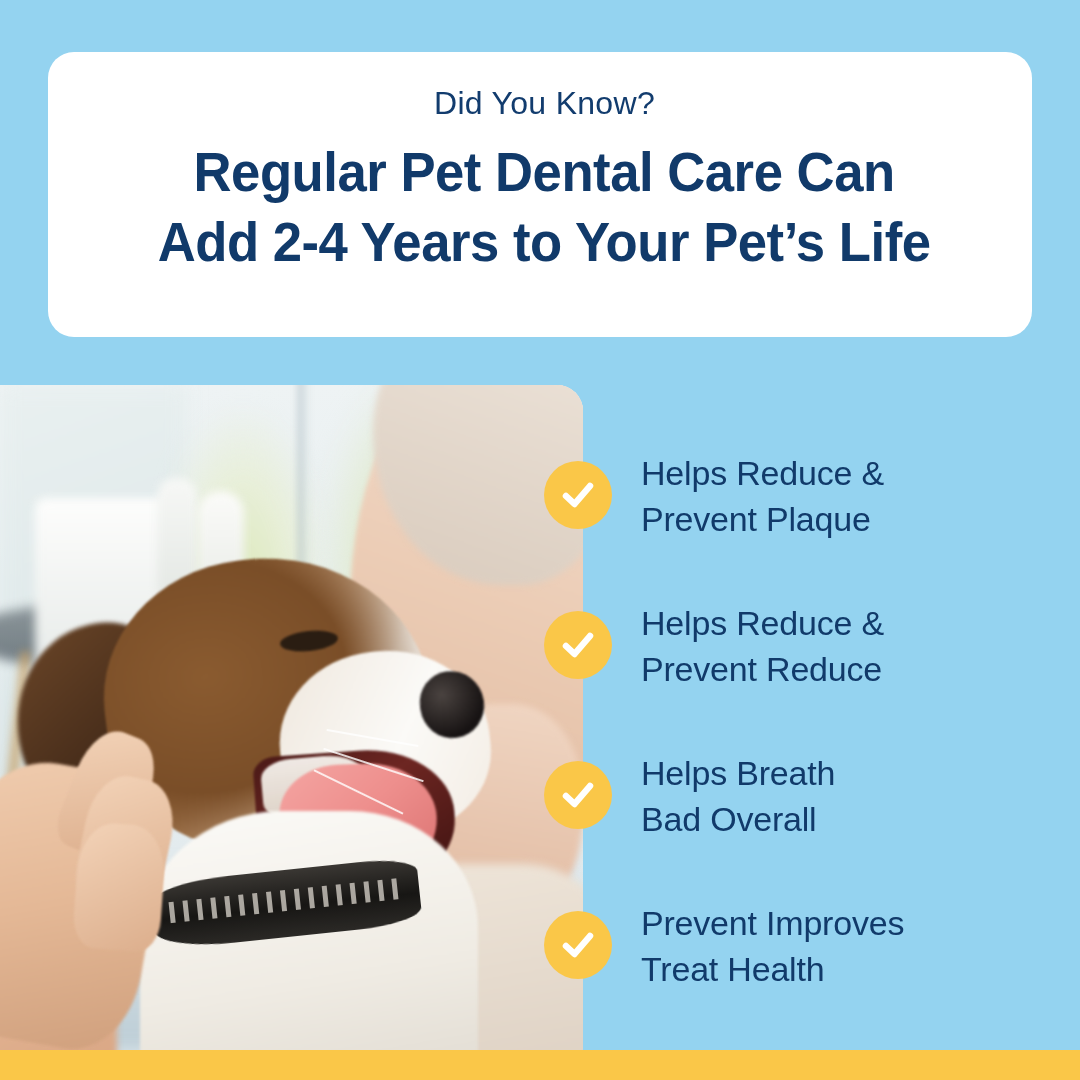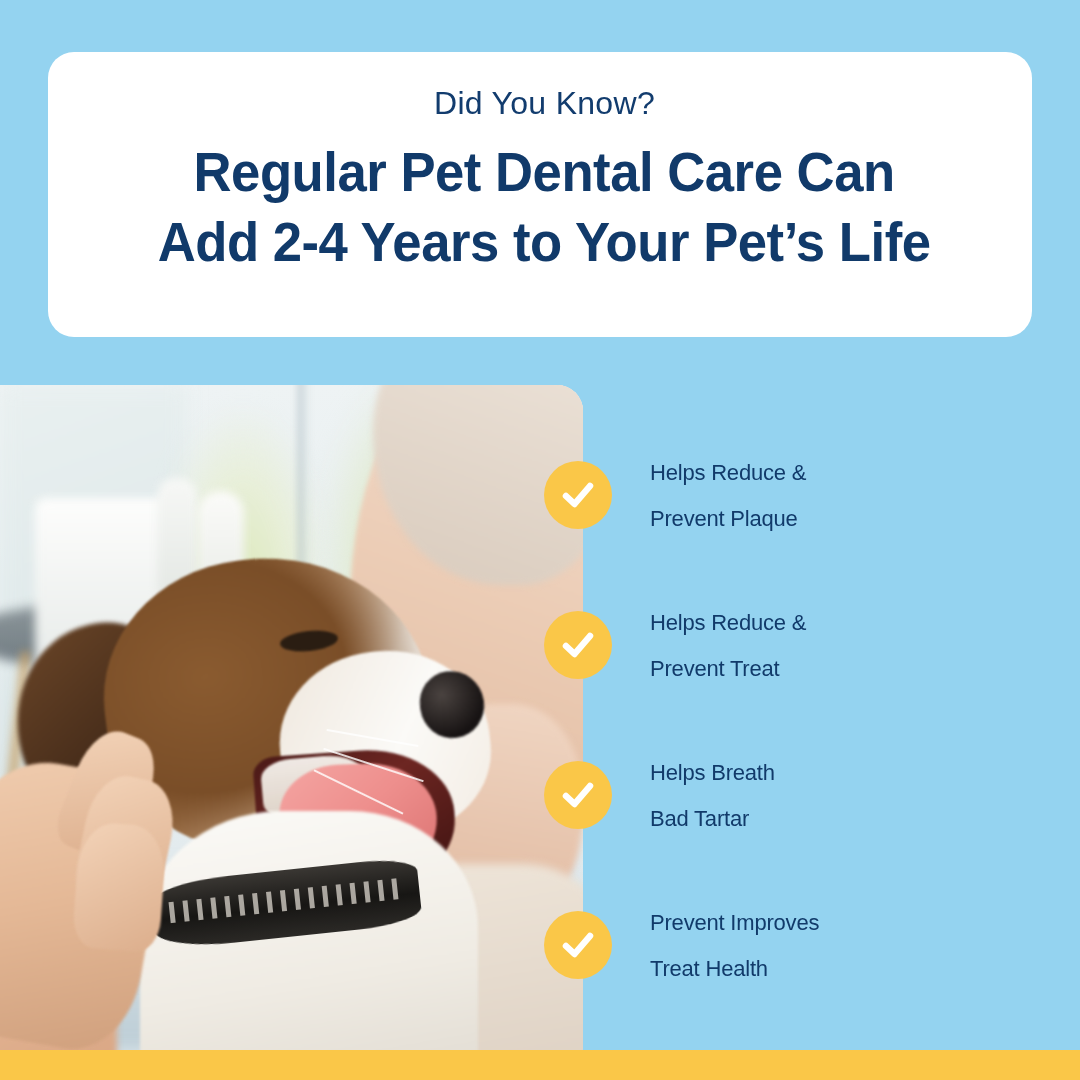--- a/index.html
+++ b/index.html
@@ -326,24 +326,24 @@
     border-radius: 50%;
     background: #fac748;
     display: flex;
     align-items: center;
     justify-content: center;
   }
   .check-badge svg { display: block; }
 
   .benefit-text {
     position: absolute;
-    left: 106px;
+    left: 97px;
     top: 6px;
     width: 360px;
-    font-size: 22px;
+    font-size: 34px;
     line-height: 46px;
     color: #113a6a;
     font-weight: 400;
     letter-spacing: -0.2px;
   }
   .benefit-text b { font-weight: 400; }
   .benefit-text .l { display: block; white-space: nowrap; }
 
   
   .bottom-bar {
@@ -423,33 +423,33 @@
     </div>
 
     <div class="benefit">
       <span class="check-badge">
         <svg width="40" height="40" viewBox="0 0 40 40" aria-hidden="true">
           <path d="M8 21 L16.5 29 L32 11" fill="none" stroke="#ffffff" stroke-width="6.5" stroke-linecap="round" stroke-linejoin="round"></path>
         </svg>
       </span>
       <div class="benefit-text">
         <span class="l">Helps Reduce &amp;</span>
-        <span class="l"><span>Prevent </span><b>Treat</b></span>
+        <span class="l"><span>Prevent </span><b>Reduce</b></span>
       </div>
     </div>
 
     <div class="benefit">
       <span class="check-badge">
         <svg width="40" height="40" viewBox="0 0 40 40" aria-hidden="true">
           <path d="M8 21 L16.5 29 L32 11" fill="none" stroke="#ffffff" stroke-width="6.5" stroke-linecap="round" stroke-linejoin="round"></path>
         </svg>
       </span>
       <div class="benefit-text">
         <span class="l">Helps Breath</span>
-        <span class="l"><b>Bad Tartar</b></span>
+        <span class="l"><b>Bad Overall</b></span>
       </div>
     </div>
 
     <div class="benefit">
       <span class="check-badge">
         <svg width="40" height="40" viewBox="0 0 40 40" aria-hidden="true">
           <path d="M8 21 L16.5 29 L32 11" fill="none" stroke="#ffffff" stroke-width="6.5" stroke-linecap="round" stroke-linejoin="round"></path>
         </svg>
       </span>
       <div class="benefit-text">

